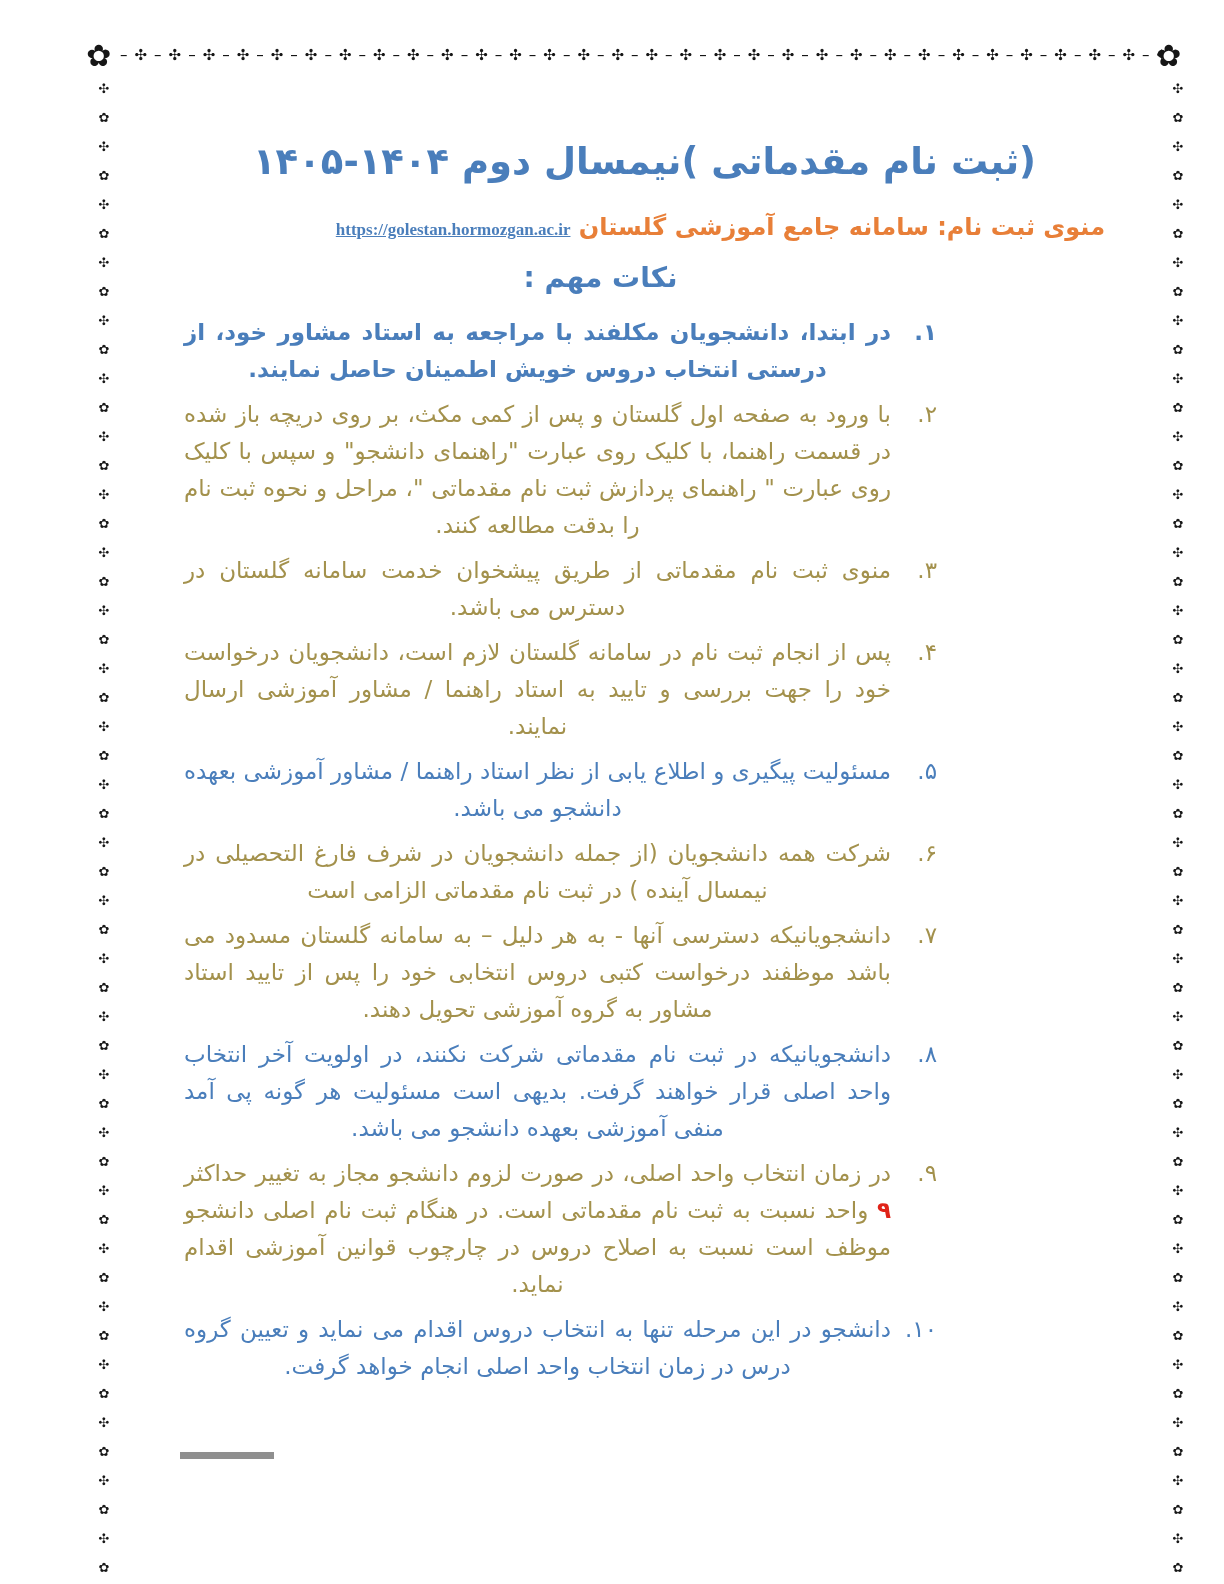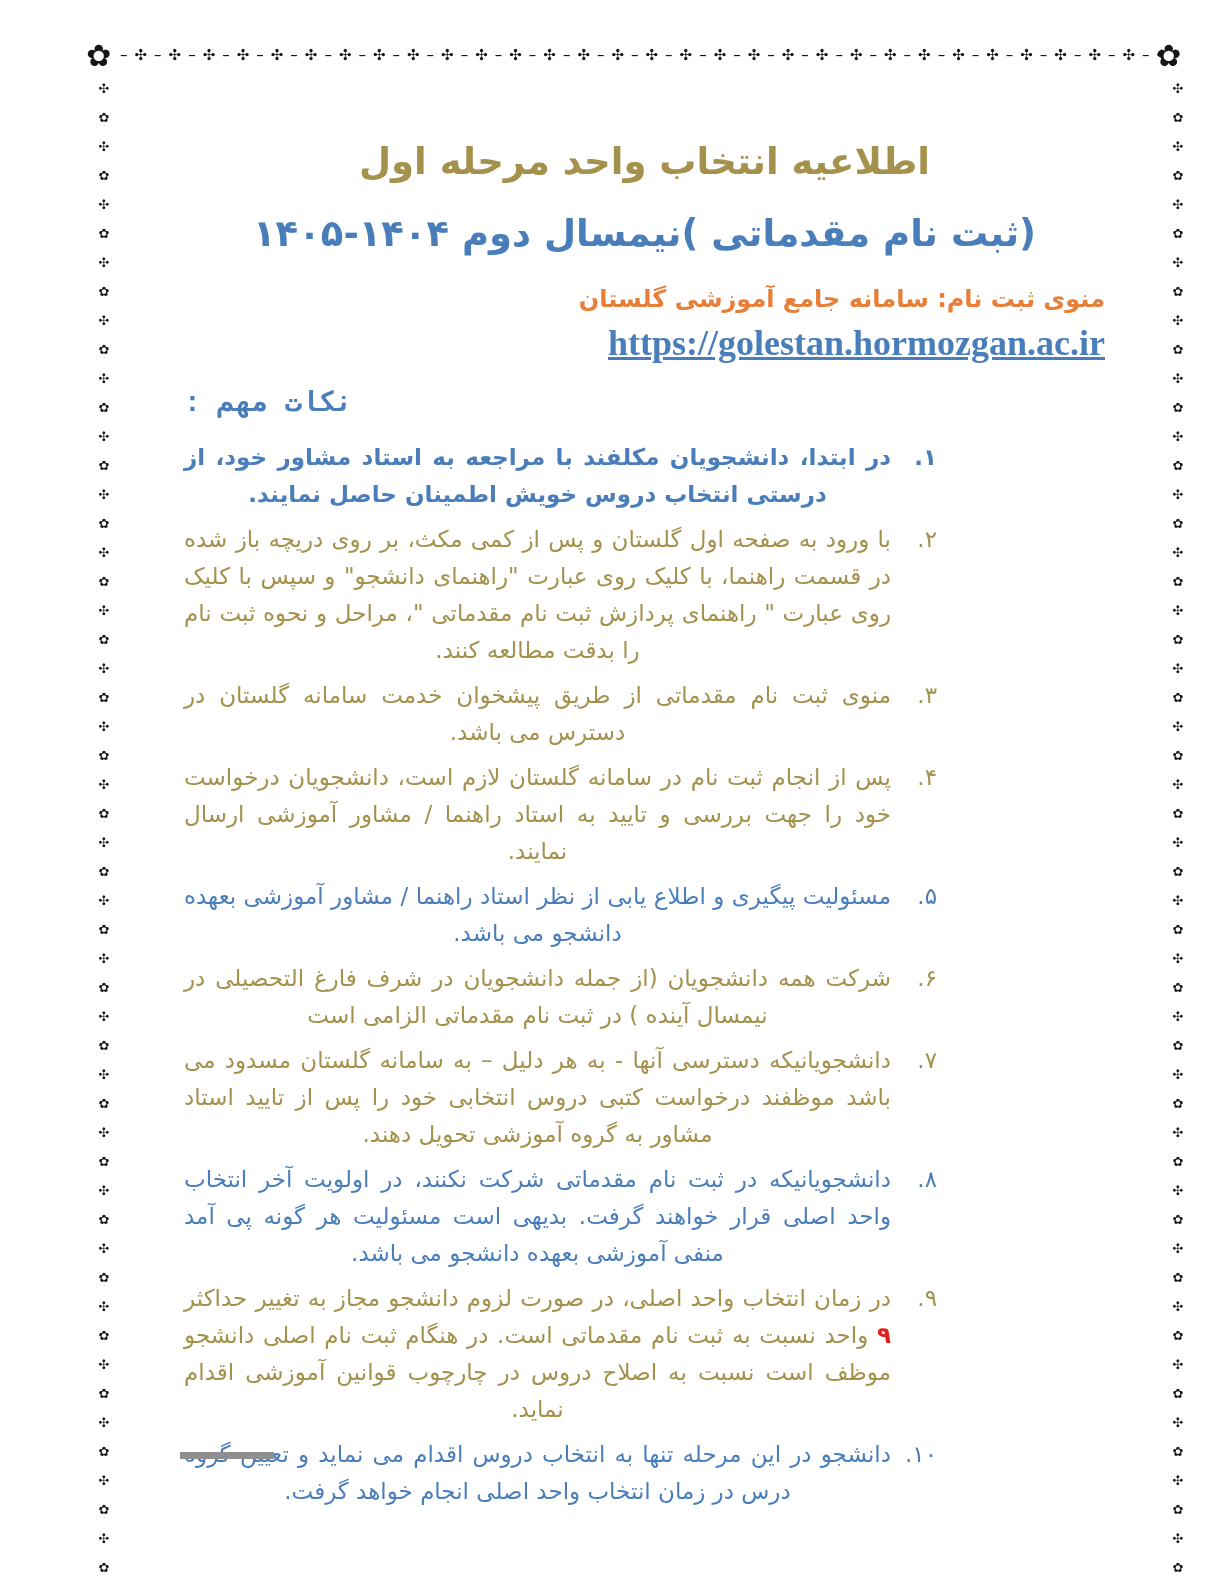--- a/index.html
+++ b/index.html
@@ -28,25 +28,25 @@
     position:absolute;right:119px;top:138px;width:921px;direction:rtl;
   }
   .c-gold{color:var(--gold);}
   .c-blue{color:var(--blue);}
   .c-orange{color:var(--orange);}
   .c-red{color:var(--red);}
   .title{font-size:37px;font-weight:bold;text-align:center;margin:0 0 24px 0;line-height:1.3;}
   .hline{font-size:24px;font-weight:bold;text-align:right;margin:0 0 16px 0;line-height:1.45;}
   .url-link{
     font-family:"Liberation Serif","DejaVu Serif",serif;
-    font-size:36px;font-weight:bold;text-decoration:underline;
+    font-size:17px;font-weight:bold;text-decoration:underline;
     color:var(--blue);direction:ltr;unicode-bidi:embed;
   }
-  .notes-heading{font-size:28px;font-weight:bold;text-align:left;
-    padding-left:0;margin:6px 88px 20px 0;font-family:Liberation Mono, monospace;}
+  .notes-heading{font-size:28px;font-weight:bold;text-align:center;
+    padding-left:0;margin:6px 88px 20px 0;}
   
   .notes{padding-right:168px;margin:0;}
   .note{display:flex;gap:10px;margin-bottom:8px;font-size:23px;line-height:37px;}
   .note.bold{font-weight:bold;}
   .note-num{flex:0 0 auto;min-width:36px;text-align:right;}
   .note-text{flex:1 1 auto;text-align:justify;text-align-last:center;}
   .divider{position:absolute;left:180px;top:1452px;width:94px;height:7px;background:var(--divider);}
 </style>
 </head>
 <body>
@@ -156,21 +156,20 @@
 ✿
 ✣
 ✿
 ✣
 ✿
 ✣
 ✿</div>
 
   <div class="content">
 
-    <div class="title c-gold">اطلاعیه انتخاب واحد مرحله اول</div>
 
     <div class="title c-blue">(ثبت نام مقدماتی )نیمسال دوم ۱۴۰۴-۱۴۰۵</div>
 
 
     <div class="hline">
       <span class="c-orange">منوی ثبت نام: سامانه جامع آموزشی گلستان</span>
       <a class="url-link" href="#">https://golestan.hormozgan.ac.ir</a>
     </div>
 
 

